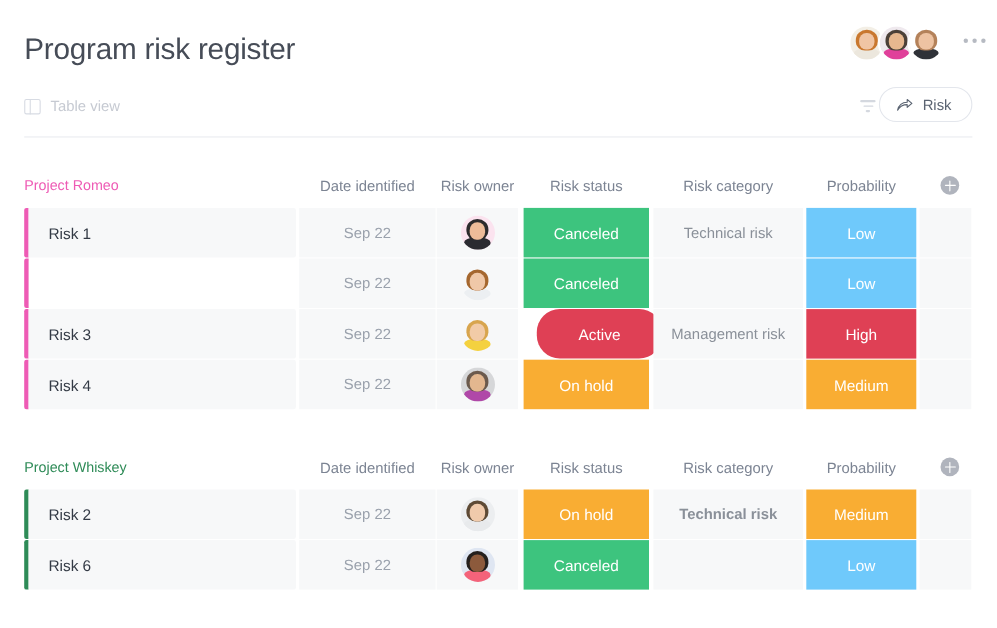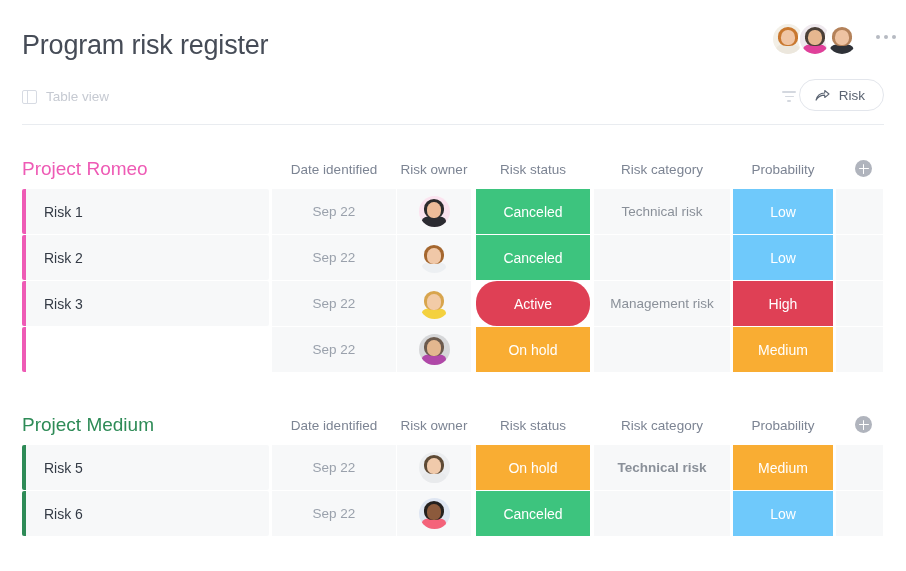--- a/index.html
+++ b/index.html
@@ -171,21 +171,21 @@
   .group { position: absolute; left: 0; width: 906px; }
 
   .group-head {
     position: relative;
     height: 33px;
   }
   .group-title {
     position: absolute;
     left: 22px;
     top: 0;
-    font-size: 19px;
+    font-size: 13px;
     font-weight: 400;
     line-height: 26px;
     white-space: nowrap;
   }
 
   
   .col-head {
     position: absolute;
     top: 5px;
     font-size: 13.5px;
@@ -348,21 +348,20 @@
               </div>
             </div>
           </div>
           <div class="cell chip" style="left: 476px; width: 114px; background: rgb(61, 196, 126);">Canceled</div>
           <div class="cell cat" style="left: 594px; width: 136px;">Technical risk</div>
           <div class="cell chip" style="left: 733px; width: 100px; background: rgb(111, 201, 251);">Low</div>
           <div class="cell blank" style="left: 836px; width: 47px;"></div>
         </div>
         <div class="row">
           <div class="colorbar" style="background: rgb(238, 91, 181);"></div>
-          <div class="cell name" style="left: 26px; width: 243px;">Risk 2</div>
           <div class="cell date" style="left: 272px; width: 124px;">Sep 22</div>
           <div class="cell owner" style="left: 397px; width: 74px;">
             <div class="owner-av">
               <div class="face">
                 <div class="bg" style="background:#f7f8f9"></div>
                 <div class="body" style="bottom:0;width:24.18px;height:10.540000000000001px;background:#eceff2"></div>
                 <div class="hair" style="left:5.2700000000000005px;top:3.1px;width:20.46px;height:19.22px;background:#a5672f"></div>
                 <div class="skin" style="left:8.370000000000001px;top:6.2px;width:14.26px;height:15.5px;background:#f0c8a8"></div>
               </div>
             </div>
@@ -379,57 +378,58 @@
           <div class="cell owner" style="left: 397px; width: 74px;">
             <div class="owner-av">
               <div class="face">
                 <div class="bg" style="background:#f7f8f9"></div>
                 <div class="body" style="bottom:0;width:24.18px;height:10.540000000000001px;background:#f4d13f"></div>
                 <div class="hair" style="left:5.2700000000000005px;top:3.1px;width:20.46px;height:19.22px;background:#d8a54e"></div>
                 <div class="skin" style="left:8.370000000000001px;top:6.2px;width:14.26px;height:15.5px;background:#f2cba7"></div>
               </div>
             </div>
           </div>
-          <div class="cell chip" style="left: 476px; width: 114px; background: rgb(223, 64, 85); border-radius: 21px;">Active</div>
+          <div class="cell chip" style="left: 488px; width: 114px; background: rgb(223, 64, 85); border-radius: 21px;">Active</div>
           <div class="cell cat" style="left: 594px; width: 136px;">Management risk</div>
           <div class="cell chip" style="left: 733px; width: 100px; background: rgb(223, 64, 85);">High</div>
           <div class="cell blank" style="left: 836px; width: 47px;"></div>
         </div>
         <div class="row">
           <div class="colorbar" style="background: rgb(238, 91, 181);"></div>
+          <div class="cell name" style="left: 26px; width: 243px;">Risk 4</div>
           <div class="cell date" style="left: 272px; width: 124px;">Sep 22</div>
           <div class="cell owner" style="left: 397px; width: 74px;">
             <div class="owner-av">
               <div class="face">
                 <div class="bg" style="background:#d6d7d9"></div>
                 <div class="body" style="bottom:0;width:24.18px;height:10.540000000000001px;background:#b048a8"></div>
                 <div class="hair" style="left:5.2700000000000005px;top:3.1px;width:20.46px;height:19.22px;background:#6b5a4d"></div>
                 <div class="skin" style="left:8.370000000000001px;top:6.2px;width:14.26px;height:15.5px;background:#e3b78f"></div>
               </div>
             </div>
           </div>
           <div class="cell chip" style="left: 476px; width: 114px; background: rgb(249, 173, 51);">On hold</div>
           <div class="cell cat" style="left: 594px; width: 136px;"></div>
           <div class="cell chip" style="left: 733px; width: 100px; background: rgb(249, 173, 51);">Medium</div>
           <div class="cell blank" style="left: 836px; width: 47px;"></div>
         </div>
       </div>
       <div class="group" style="top: 412px;">
         <div class="group-head">
-          <div class="group-title" style="color: rgb(46, 139, 87);">Project Medium</div>
+          <div class="group-title" style="color: rgb(46, 139, 87);">Project Whiskey</div>
           <div class="col-head" style="left: 272px; width: 124px;">Date identified</div>
           <div class="col-head" style="left: 397px; width: 74px;">Risk owner</div>
           <div class="col-head" style="left: 476px; width: 114px;">Risk status</div>
           <div class="col-head" style="left: 594px; width: 136px;">Risk category</div>
           <div class="col-head" style="left: 733px; width: 100px;">Probability</div>
           <div class="addcol"></div>
         </div>
         <div class="row">
           <div class="colorbar" style="background: rgb(46, 139, 87);"></div>
-          <div class="cell name" style="left: 26px; width: 243px;">Risk 5</div>
+          <div class="cell name" style="left: 26px; width: 243px;">Risk 2</div>
           <div class="cell date" style="left: 272px; width: 124px;">Sep 22</div>
           <div class="cell owner" style="left: 397px; width: 74px;">
             <div class="owner-av">
               <div class="face">
                 <div class="bg" style="background:#eceef0"></div>
                 <div class="body" style="bottom:0;width:24.18px;height:10.540000000000001px;background:#e8eaec"></div>
                 <div class="hair" style="left:5.2700000000000005px;top:3.1px;width:20.46px;height:19.22px;background:#5e4a35"></div>
                 <div class="skin" style="left:8.370000000000001px;top:6.2px;width:14.26px;height:15.5px;background:#f0caab"></div>
               </div>
             </div>

